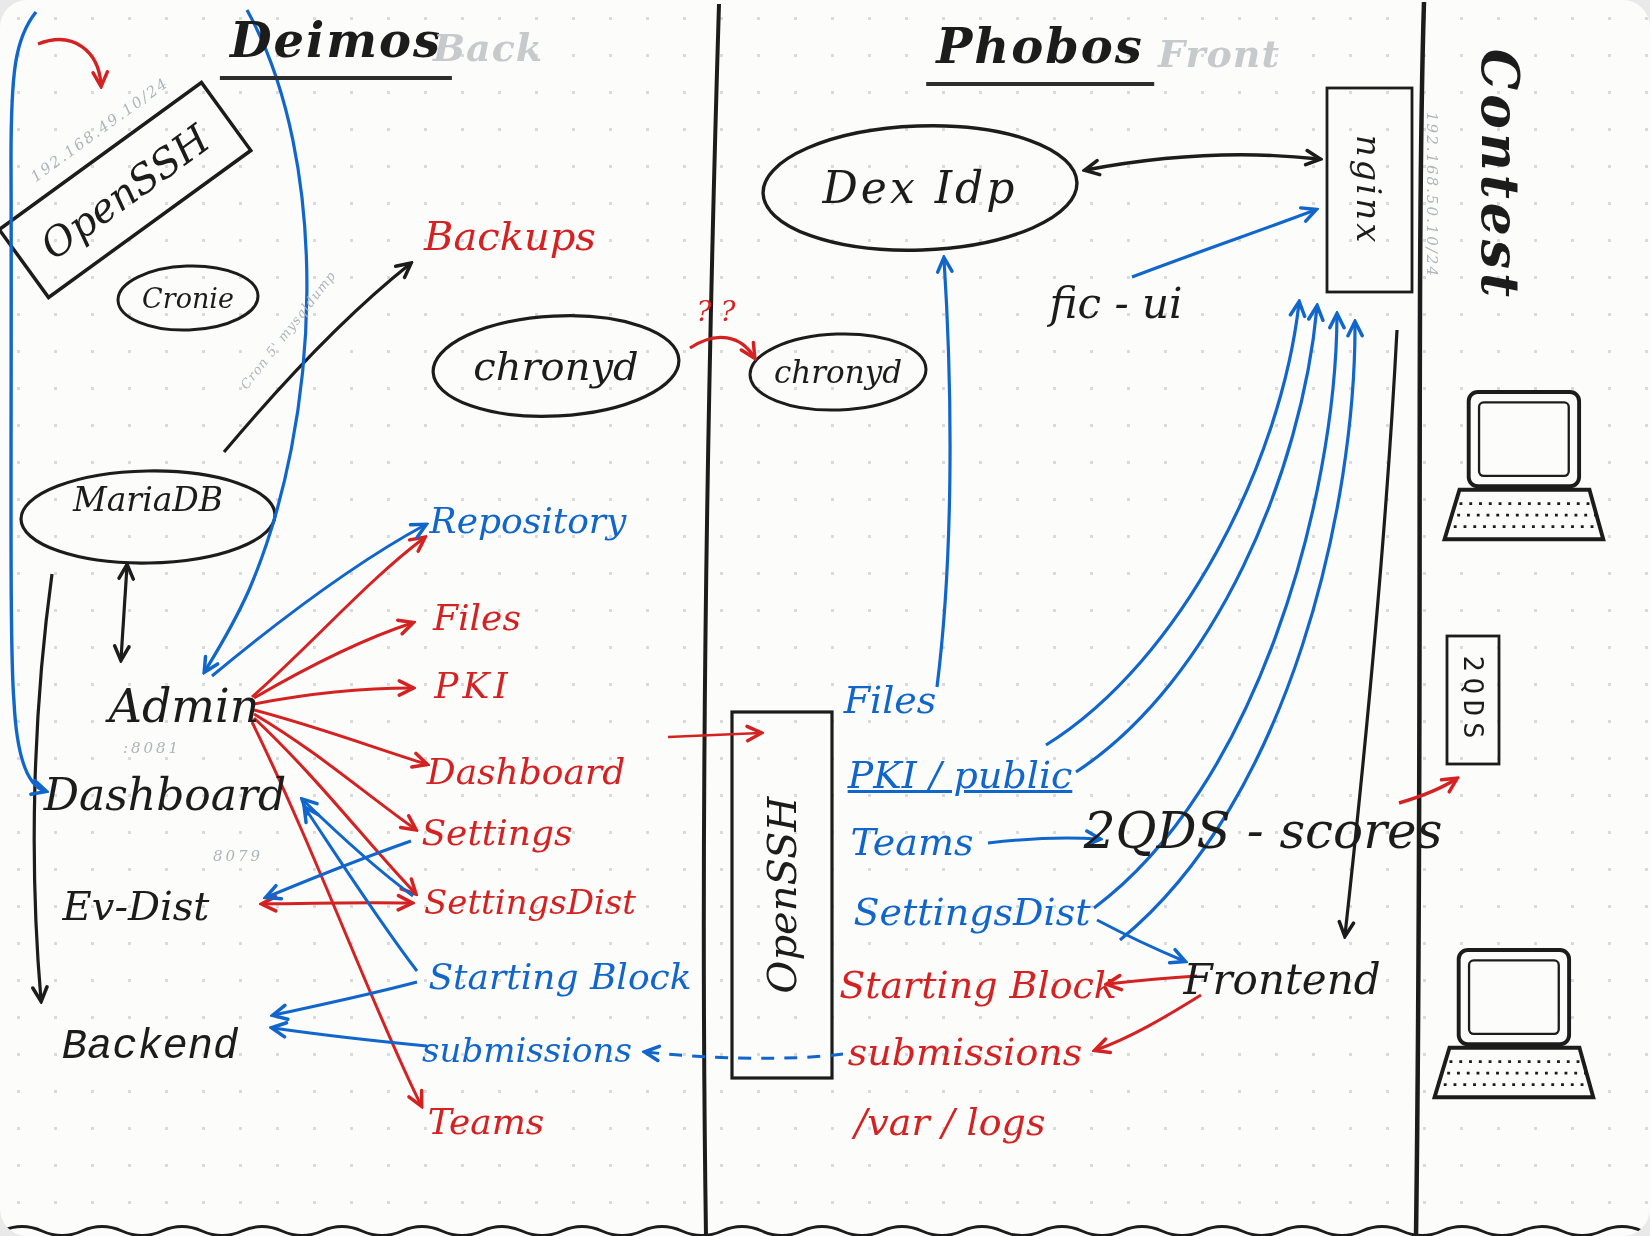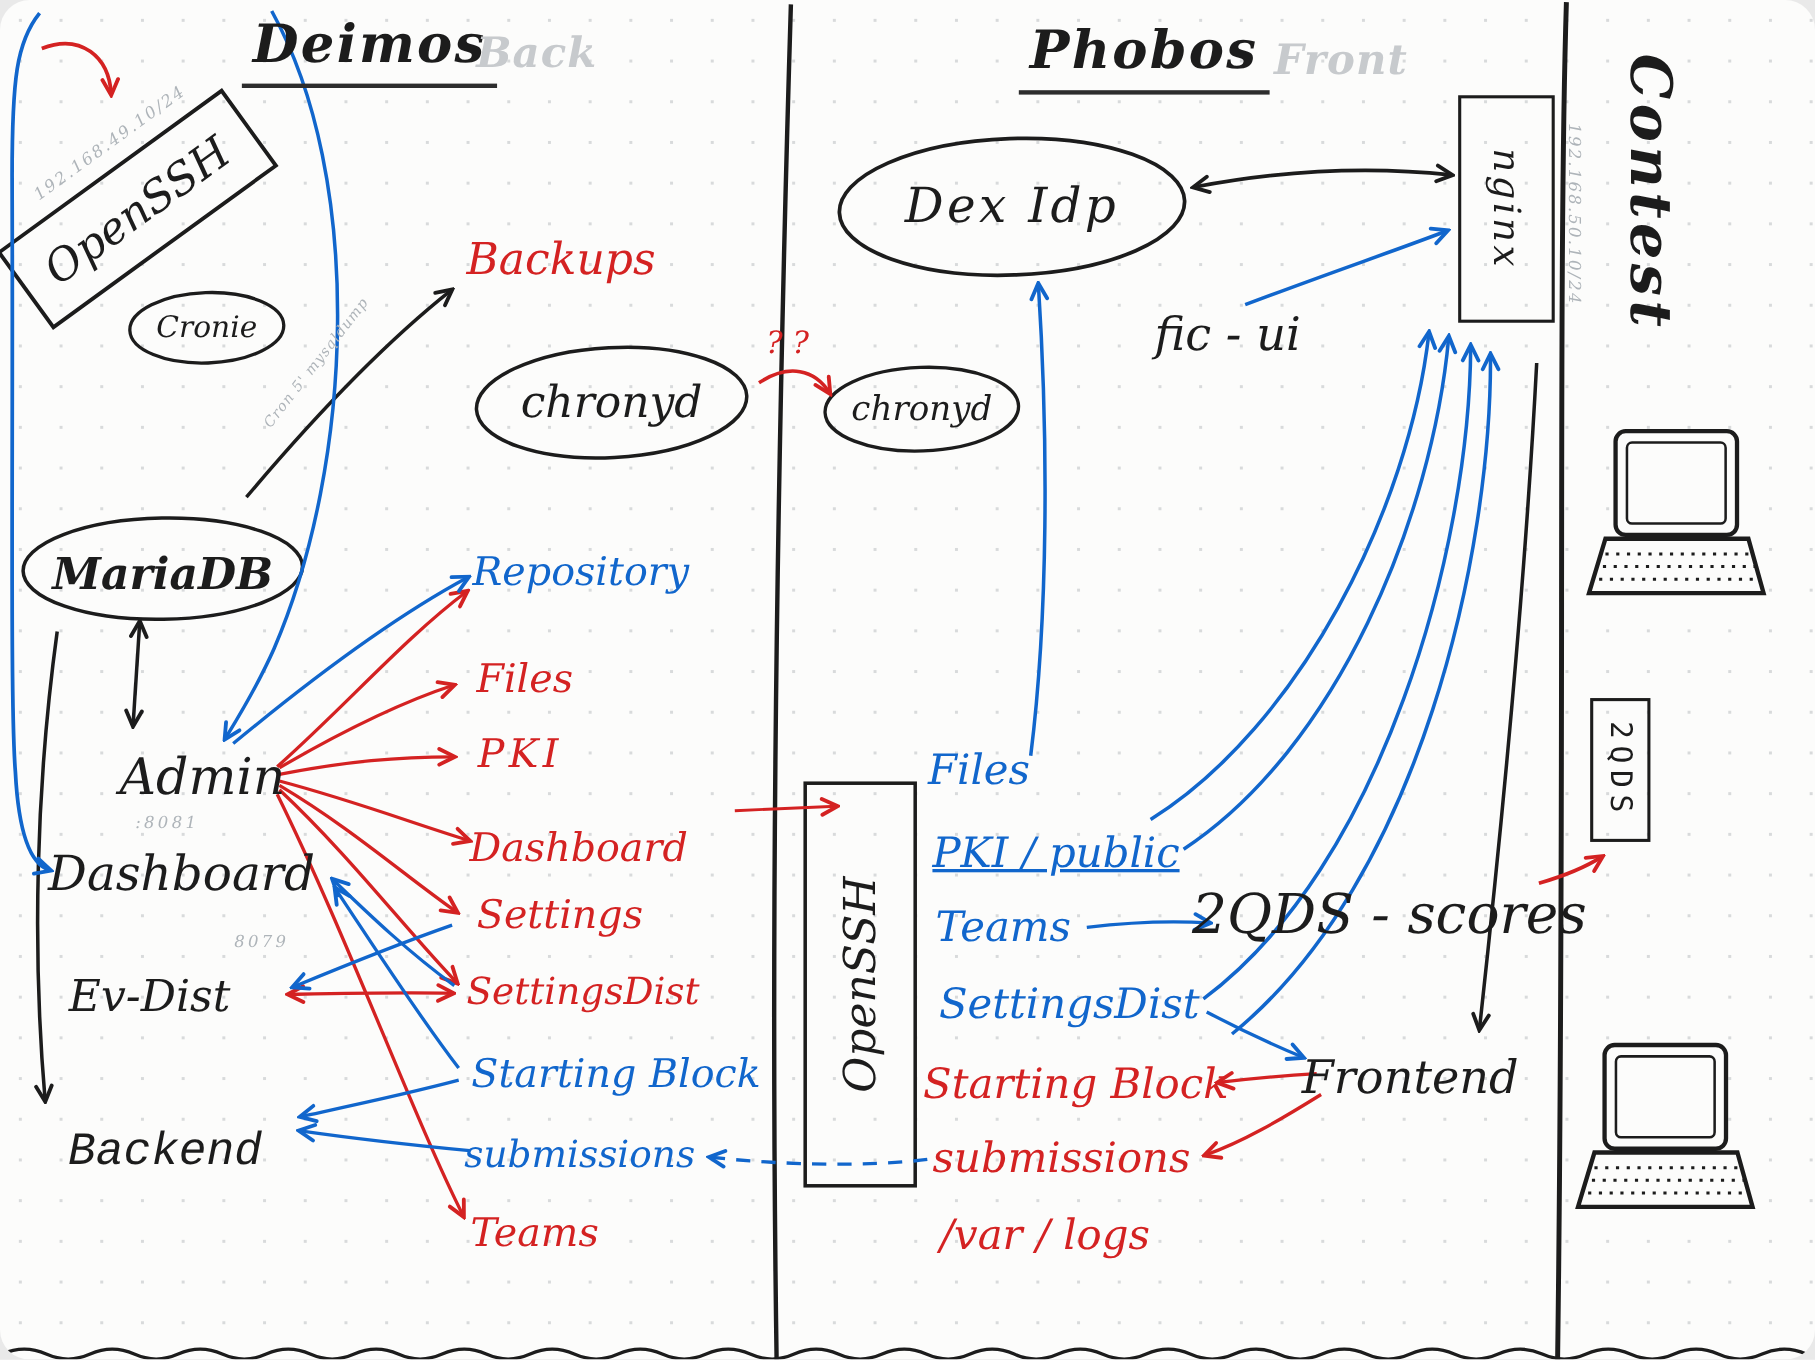--- a/index.html
+++ b/index.html
@@ -121,34 +121,34 @@
   <div class="label subtitle" style="left:488px;top:48px;font-size:38px;">Back</div>
 
   <div class="label" style="left:125px;top:192px;font-size:40px;transform:translate(-50%,-50%) rotate(-36deg);">OpenSSH</div>
   <div class="label gray sm" style="left:100px;top:130px;font-size:15px;transform:translate(-50%,-50%) rotate(-36deg);letter-spacing:2px;">192.168.49.10/24</div>
 
   <div class="label" style="left:188px;top:298px;font-size:27px;">Cronie</div>
   <div class="label gray sm" style="left:288px;top:330px;font-size:13px;transform:translate(-50%,-50%) rotate(-52deg);letter-spacing:1px;">Cron 5' mysqldump</div>
 
   <div class="label red" style="left:510px;top:236px;font-size:40px;">Backups</div>
   <div class="label" style="left:556px;top:366px;font-size:40px;">chronyd</div>
-  <div class="label" style="left:148px;top:522px;font-size:40px;font-weight:bold;">MariaDB</div>
+  <div class="label" style="left:148px;top:499px;font-size:33px;">MariaDB</div>
 
   <div class="label" style="left:148px;top:706px;font-size:46px;margin-left:36px;">Admin</div>
   <div class="label gray sm" style="left:152px;top:748px;font-size:15px;letter-spacing:3px;">:8081</div>
   <div class="label" style="left:165px;top:795px;font-size:44px;">Dashboard</div>
   <div class="label gray sm" style="left:238px;top:829px;font-size:15px;letter-spacing:3px;margin-top:27px;">8079</div>
   <div class="label" style="left:136px;top:906px;font-size:40px;">Ev-Dist</div>
   <div class="label" style="left:150px;top:1047px;font-size:42px;font-family:Liberation Mono, monospace;">Backend</div>
 
   <div class="label blue" style="left:528px;top:521px;font-size:36px;">Repository</div>
   <div class="label red" style="left:477px;top:618px;font-size:36px;">Files</div>
   <div class="label red" style="left:473px;top:686px;font-size:36px;letter-spacing:4px;">PKI</div>
   <div class="label red" style="left:526px;top:772px;font-size:36px;">Dashboard</div>
-  <div class="label red" style="left:497px;top:833px;font-size:36px;margin-left:12px;">Settings</div>
+  <div class="label red" style="left:497px;top:833px;font-size:36px;">Settings</div>
   <div class="label red" style="left:530px;top:902px;font-size:34px;">SettingsDist</div>
   <div class="label blue" style="left:560px;top:977px;font-size:36px;">Starting Block</div>
   <div class="label blue" style="left:527px;top:1050px;font-size:34px;">submissions</div>
   <div class="label red" style="left:486px;top:1122px;font-size:36px;">Teams</div>
 
   <div class="label title" style="left:1040px;top:54px;font-size:48px;">Phobos</div>
   <div class="label subtitle" style="left:1196px;top:54px;font-size:38px;margin-left:23px;">Front</div>
 
   <div class="label" style="left:920px;top:188px;font-size:44px;letter-spacing:3px;">Dex Idp</div>
   <div class="label" style="left:838px;top:372px;font-size:31px;">chronyd</div>

